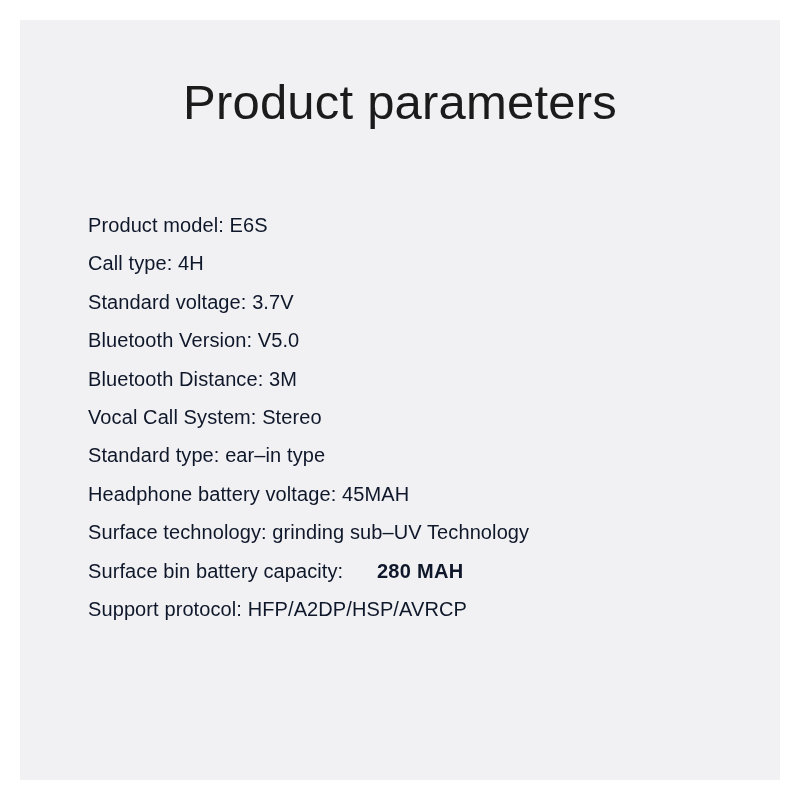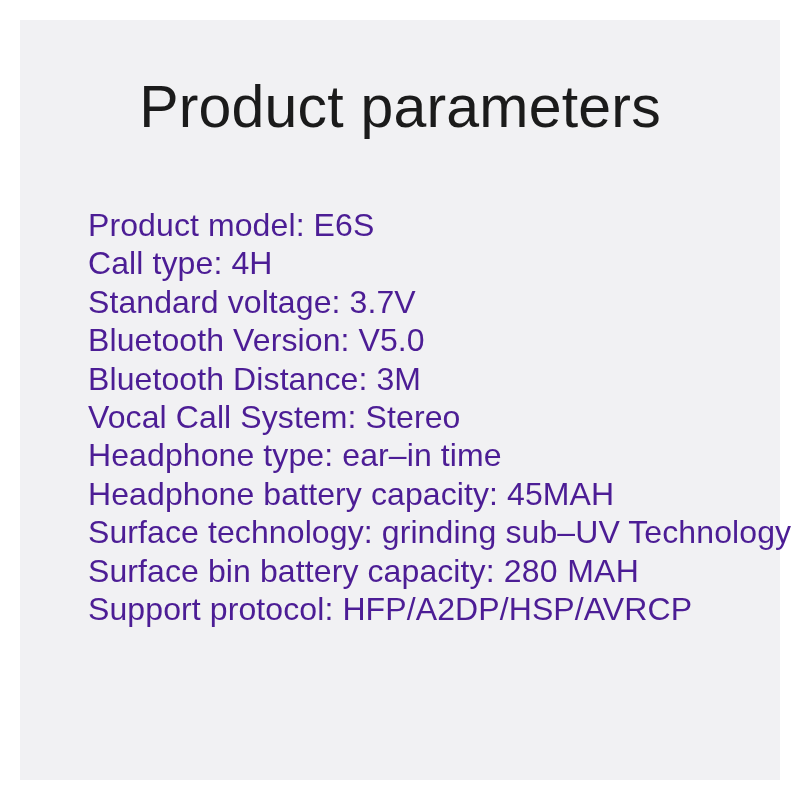--- a/index.html
+++ b/index.html
@@ -23,66 +23,67 @@
     background: #f1f1f3;
     box-sizing: border-box;
   }
 
   #page-title {
     position: absolute;
     left: 0;
     top: 58px;
     width: 760px;
     text-align: center;
-    font-size: 59px;
+    font-size: 49px;
     font-weight: 300;
     letter-spacing: 0.2px;
     color: #1b1b1b;
     line-height: 1;
     white-space: nowrap;
   }
 
   #spec-list {
     position: absolute;
     left: 68px;
     top: 186px;
     width: 700px;
     margin: 0;
     padding: 0;
     list-style: none;
   }
 
   #spec-list .spec-row {
-    font-size: 32px;
+    font-size: 20px;
     font-weight: 400;
-    color: #4c1d95;
+    color: #0f172a;
     line-height: 38.4px;
     white-space: nowrap;
     letter-spacing: 0.1px;
   }
 
   #spec-list .spec-row.spec-row-emphasis .spec-value-strong {
-    font-weight: 400;
+    font-weight: 700;
     letter-spacing: 0.3px;
+    margin-left: 28px;
   }
 </style>
 </head>
 <body>
 
 <div id="spec-card">
 
   <div id="page-title">Product parameters</div>
 
   <ul id="spec-list">
     <li class="spec-row"><span>Product model: E6S</span></li>
     <li class="spec-row"><span>Call type: 4H</span></li>
     <li class="spec-row"><span>Standard voltage: 3.7V</span></li>
     <li class="spec-row"><span>Bluetooth Version: V5.0</span></li>
     <li class="spec-row"><span>Bluetooth Distance: 3M</span></li>
     <li class="spec-row"><span>Vocal Call System: Stereo</span></li>
-    <li class="spec-row"><span>Headphone type: ear–in time</span></li>
-    <li class="spec-row"><span>Headphone battery capacity: 45MAH</span></li>
+    <li class="spec-row"><span>Standard type: ear–in type</span></li>
+    <li class="spec-row"><span>Headphone battery voltage: 45MAH</span></li>
     <li class="spec-row"><span>Surface technology: grinding sub–UV Technology</span></li>
     <li class="spec-row spec-row-emphasis"><span class="spec-label">Surface bin battery capacity: </span><span class="spec-value-strong">280 MAH</span></li>
     <li class="spec-row"><span>Support protocol: HFP/A2DP/HSP/AVRCP</span></li>
   </ul>
 
 </div>
 
 </body></html>

